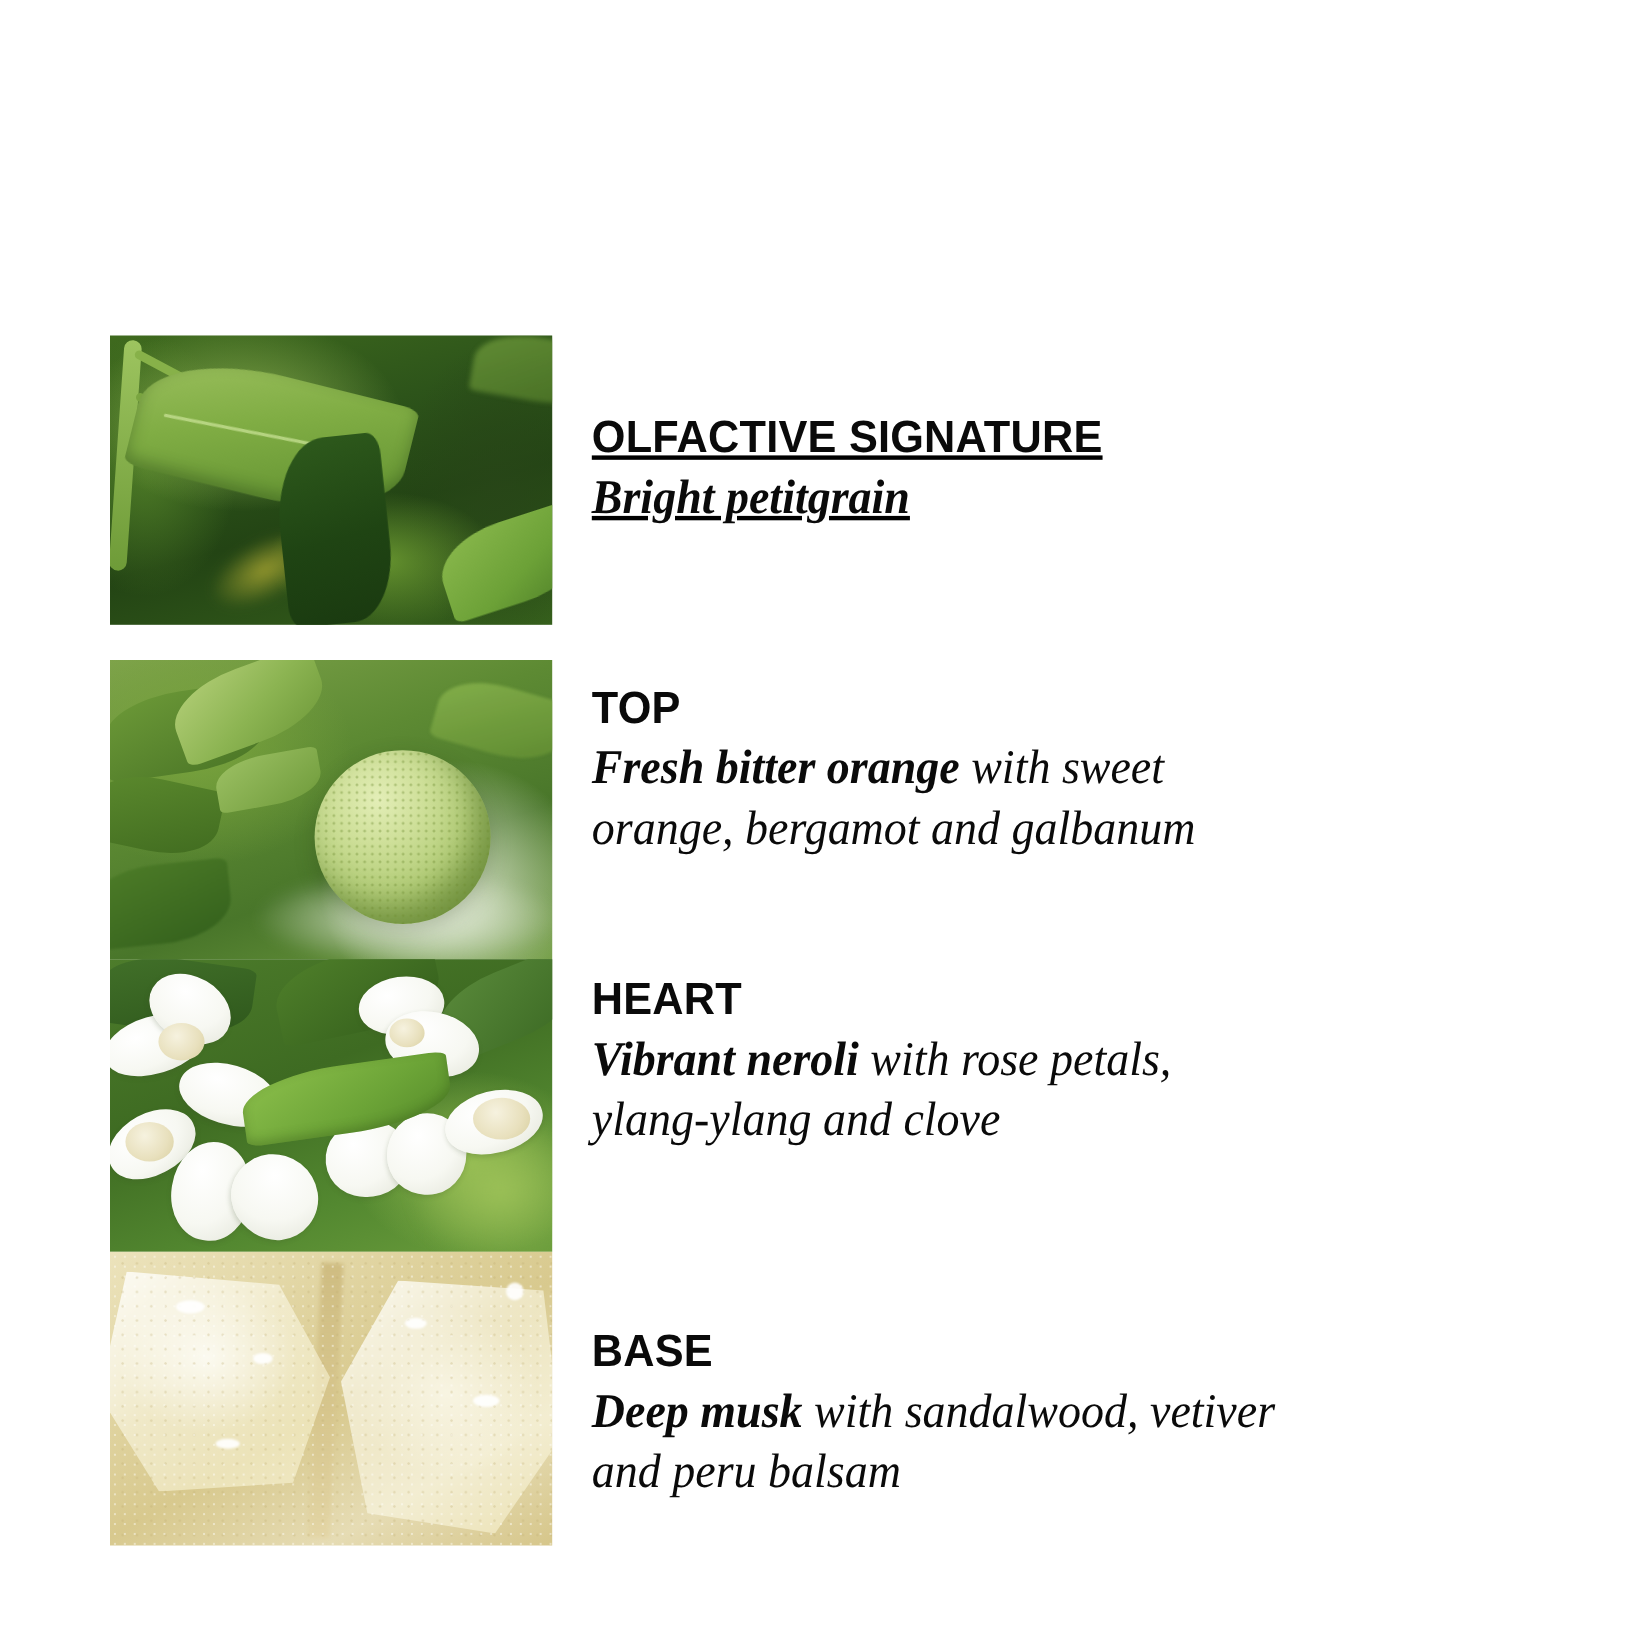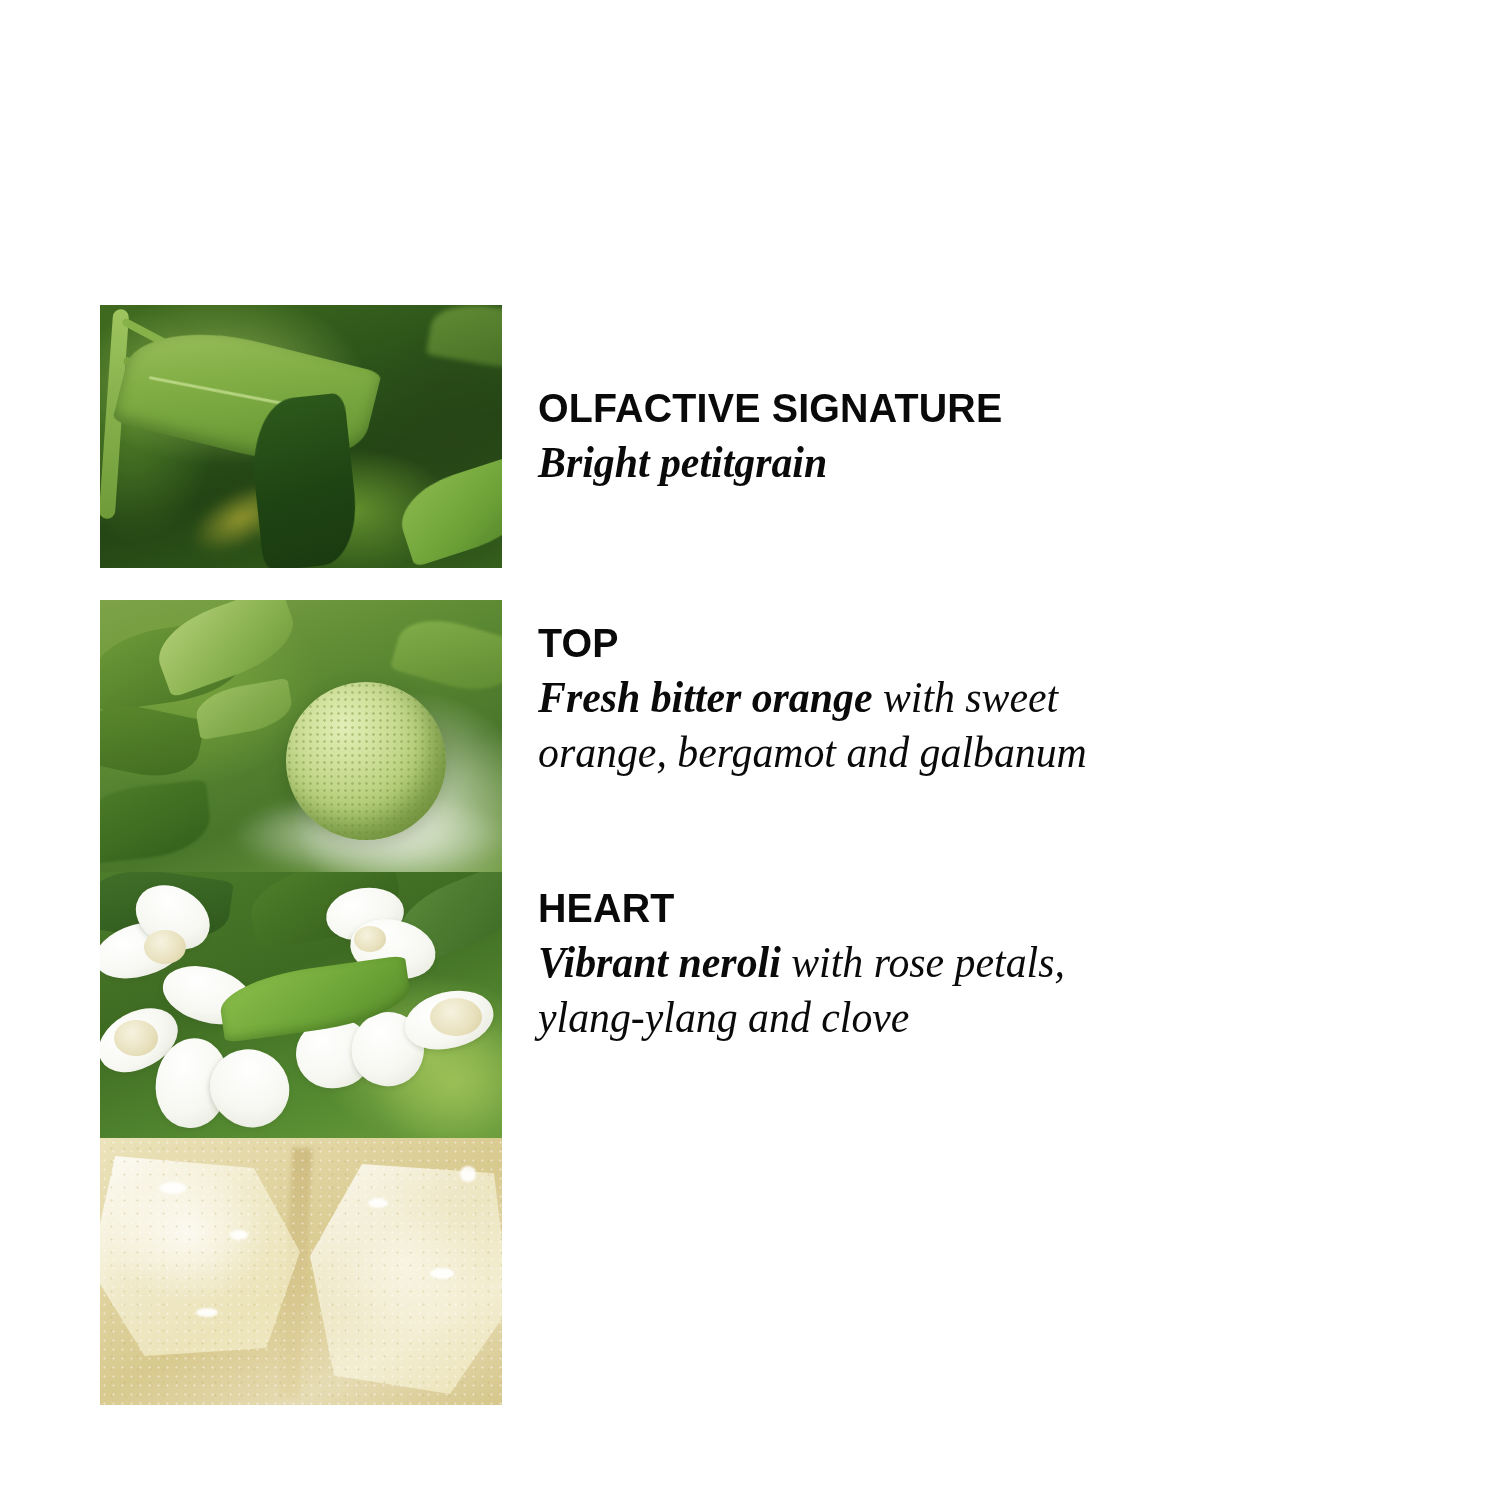--- a/index.html
+++ b/index.html
@@ -288,21 +288,21 @@
     font-style: italic;
     font-size: 44px;
     line-height: 55px;
     color: #0a0a0a;
     margin-top: 4px;
     transform: scaleX(0.95);
     transform-origin: left top;
   }
   .note-body b { font-weight: 700; }
 
-  .note-signature { top: 385px; }
+  .note-signature { top: 374px; text-decoration: underline; }
   .note-top       { top: 620px; }
   .note-heart     { top: 885px; }
   .note-base      { top: 1205px; }
 </style>
 </head>
 <body>
 
 <div id="page">
 
 
@@ -381,14 +381,18 @@
   <div class="note note-heart">
     <div class="note-heading">HEART</div>
     <div class="note-body" style="width:560px"><b>Vibrant neroli</b><span> with rose petals, ylang-ylang and clove</span></div>
   </div>
 
   <div class="note note-top">
     <div class="note-heading">TOP</div>
     <div class="note-body"><b>Fresh bitter orange</b><span> with sweet orange, bergamot and galbanum</span></div>
   </div>
 
+  <div class="note note-base">
+    <div class="note-heading">BASE</div>
+    <div class="note-body" style="width:700px"><b>Deep musk</b><span> with sandalwood, vetiver and peru balsam</span></div>
+  </div>
 
 </div>
 
 </body></html>

